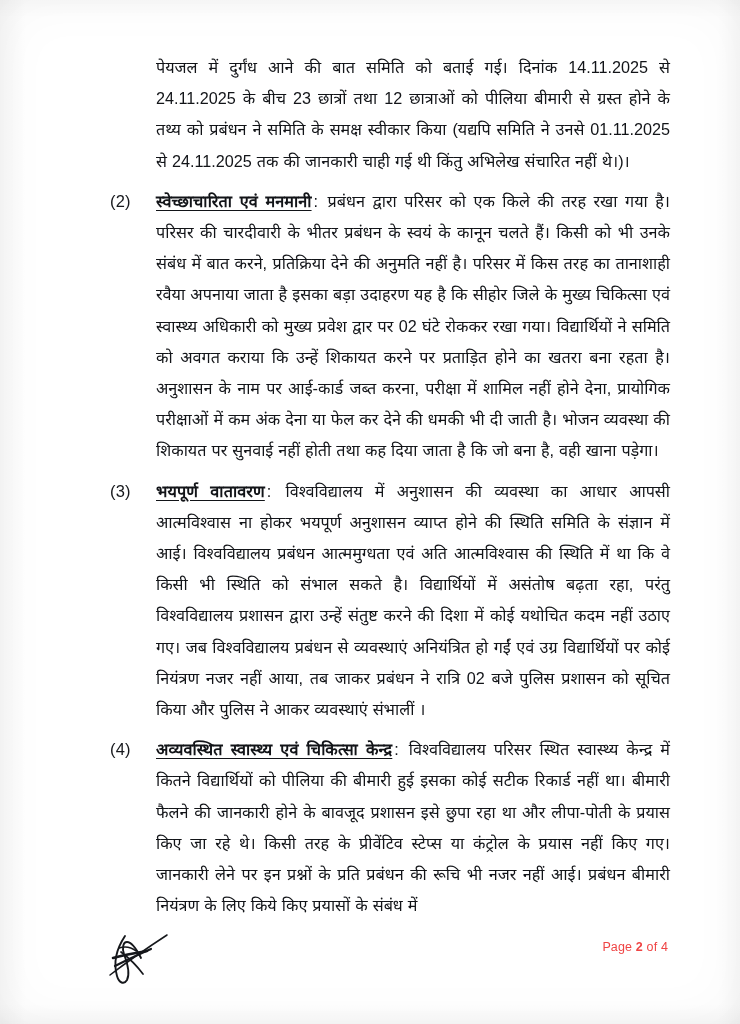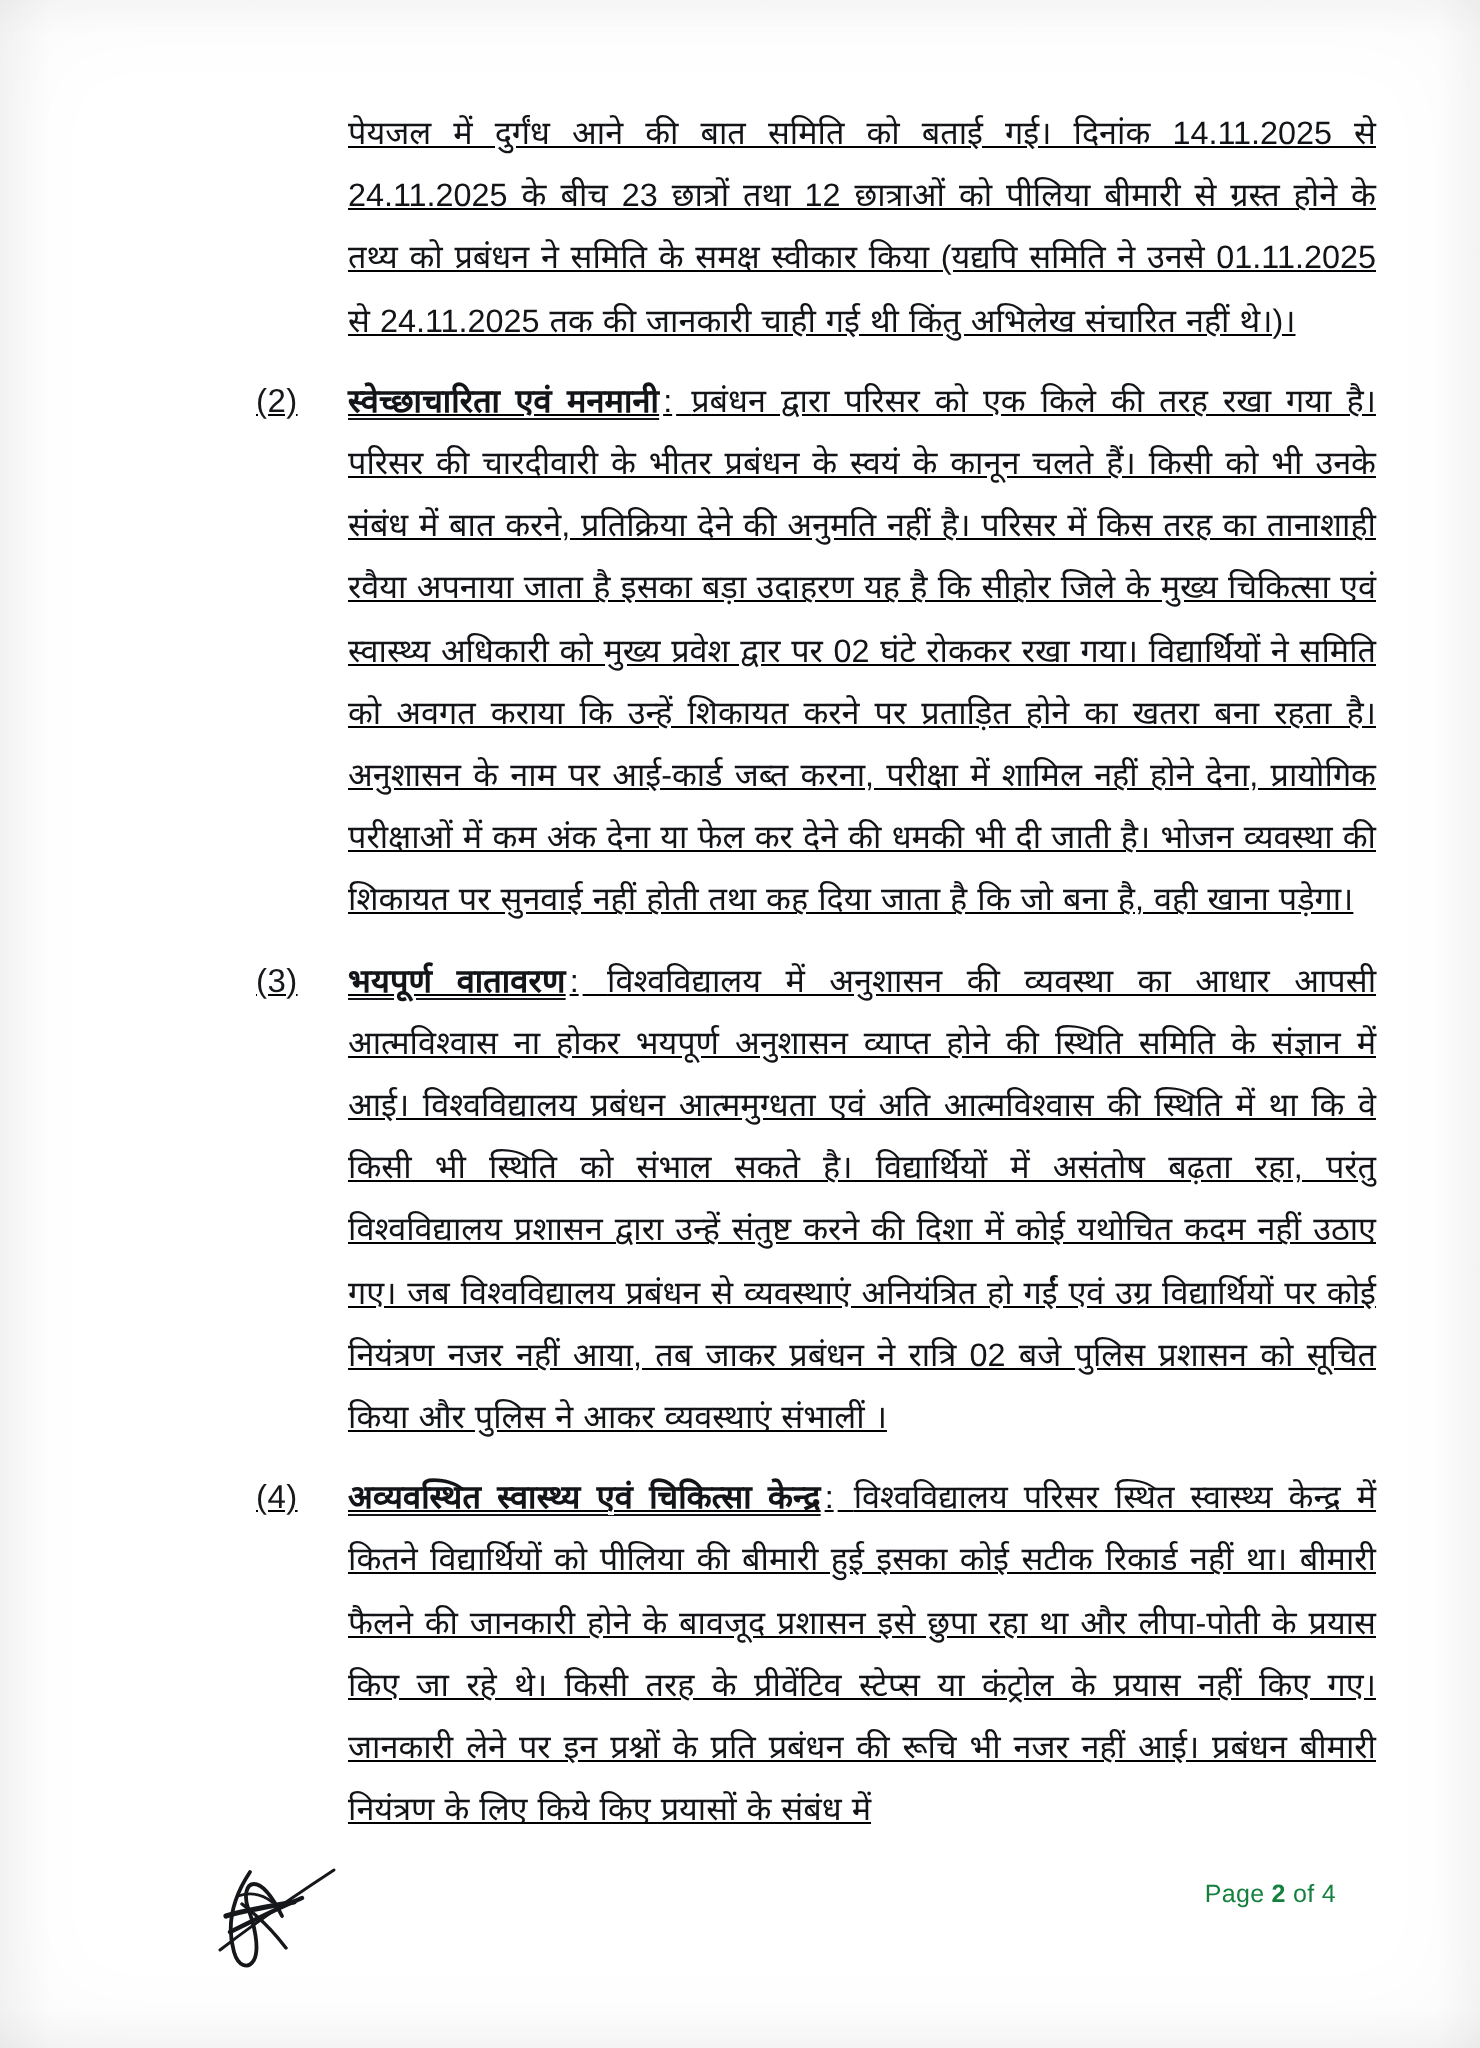--- a/index.html
+++ b/index.html
@@ -31,24 +31,23 @@
     pointer-events: none;
     background:
       linear-gradient(to right, rgba(0,0,0,0.035) 0px, rgba(0,0,0,0) 26px),
       linear-gradient(to left,  rgba(0,0,0,0.030) 0px, rgba(0,0,0,0) 22px),
       linear-gradient(to bottom, rgba(0,0,0,0.025) 0px, rgba(0,0,0,0) 18px),
       linear-gradient(to top,   rgba(0,0,0,0.030) 0px, rgba(0,0,0,0) 20px);
   }
 
   #content {
     position: absolute;
-    left: 128px;
+    left: 110px;
     top: 52px;
     width: 560px;
-    text-decoration: underline;
   }
 
   .block {
     display: flex;
     align-items: flex-start;
     margin-bottom: 3px;
   }
   .block + .block { margin-top: 9px; }
 
   .marker {
@@ -93,21 +92,21 @@
     width: 70px;
     height: 62px;
     pointer-events: none;
   }
 
   #footer {
     position: absolute;
     right: 72px;
     top: 940px;
     font-size: 12.5px;
-    color: #15803d;
+    color: #ef4444;
     letter-spacing: 0.15px;
     white-space: nowrap;
   }
   #footer .pg-num { font-weight: bold; }
 </style>
 </head>
 <body>
 
 <div id="page">
 

